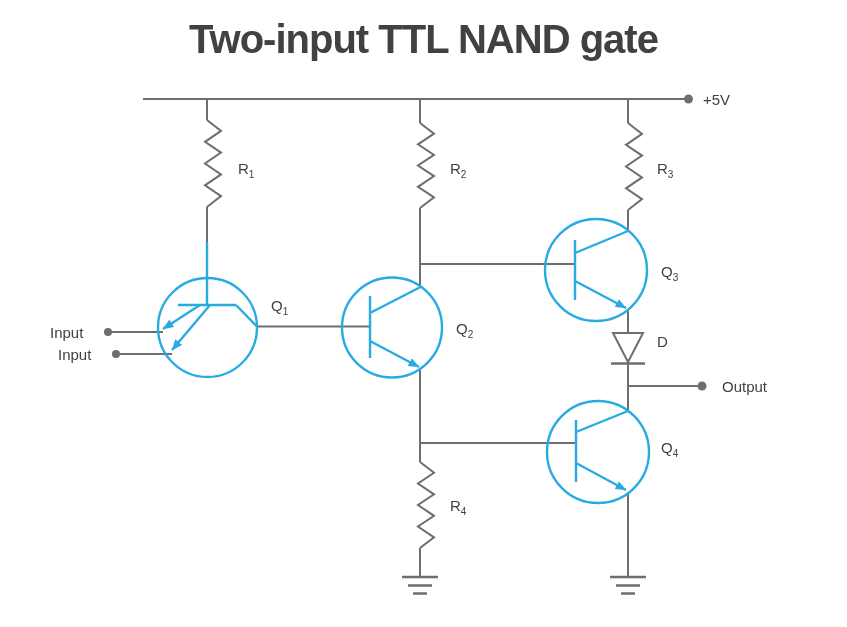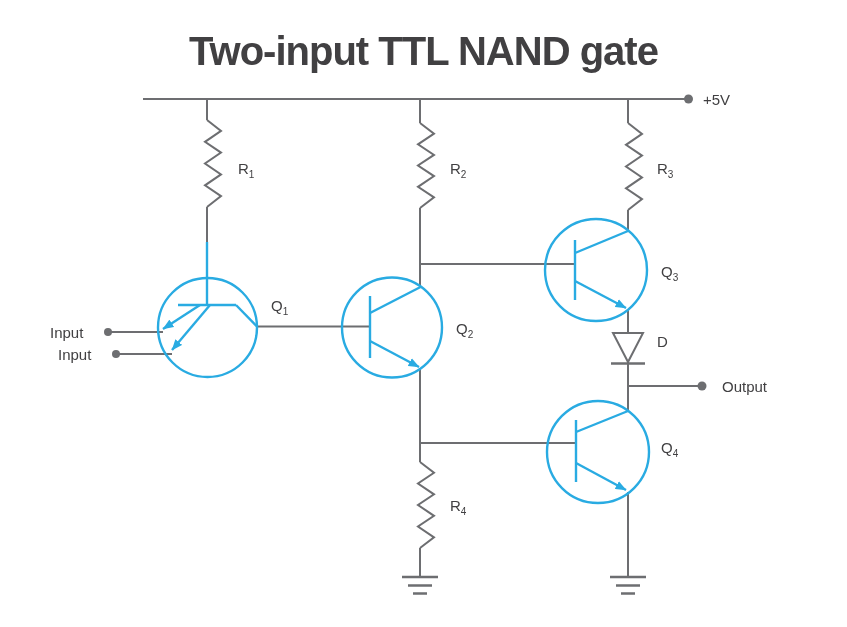--- a/index.html
+++ b/index.html
@@ -10,21 +10,21 @@
   }
   html,body{margin:0;padding:0;background:var(--background,#fff);}
   .stage{
     position:relative;
     width:847px;height:627px;
     background:var(--background,#fff);
     overflow:hidden;
     font-family:"Liberation Sans",sans-serif;
   }
   .title{
-    position:absolute;top:28px;left:0;width:100%;
+    position:absolute;top:16px;left:0;width:100%;
     margin:0;text-align:center;
     font-family:"Liberation Sans",sans-serif;
     font-weight:700;font-size:40px;line-height:46px;
     letter-spacing:-1px;
     color:var(--text,#414042);
   }
   svg.canvas{position:absolute;left:0;top:0;}
   .wire{stroke:var(--wire,#6d6e71);stroke-width:2;fill:none;}
   .thick{stroke-width:2.5;}
   .dot{fill:var(--wire,#6d6e71);stroke:none;}

